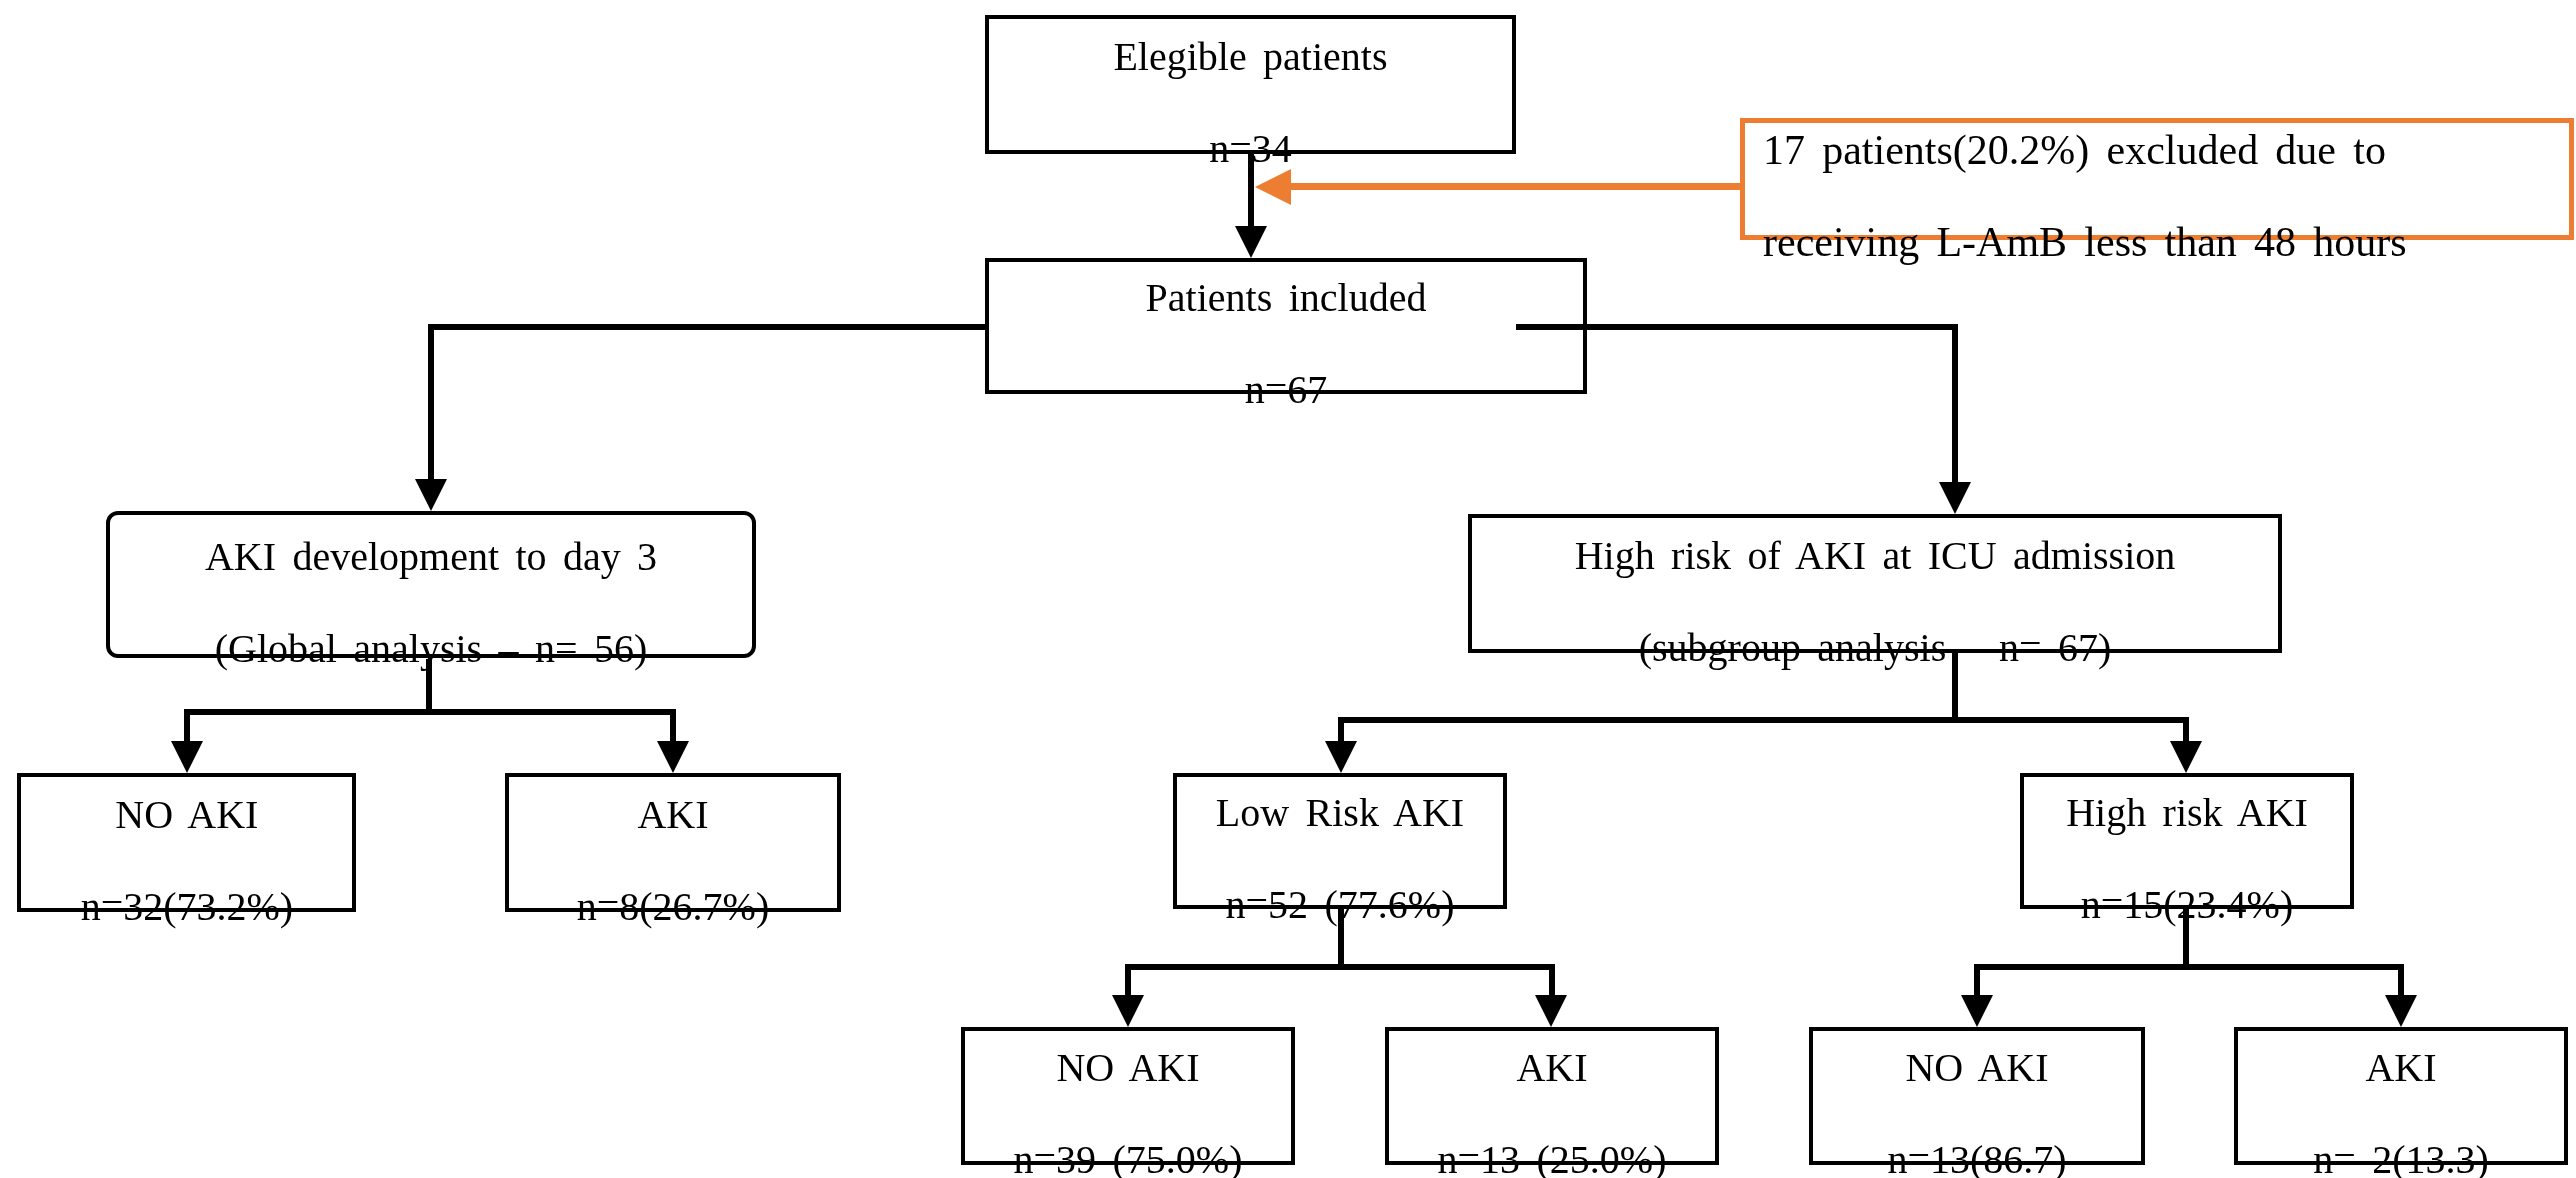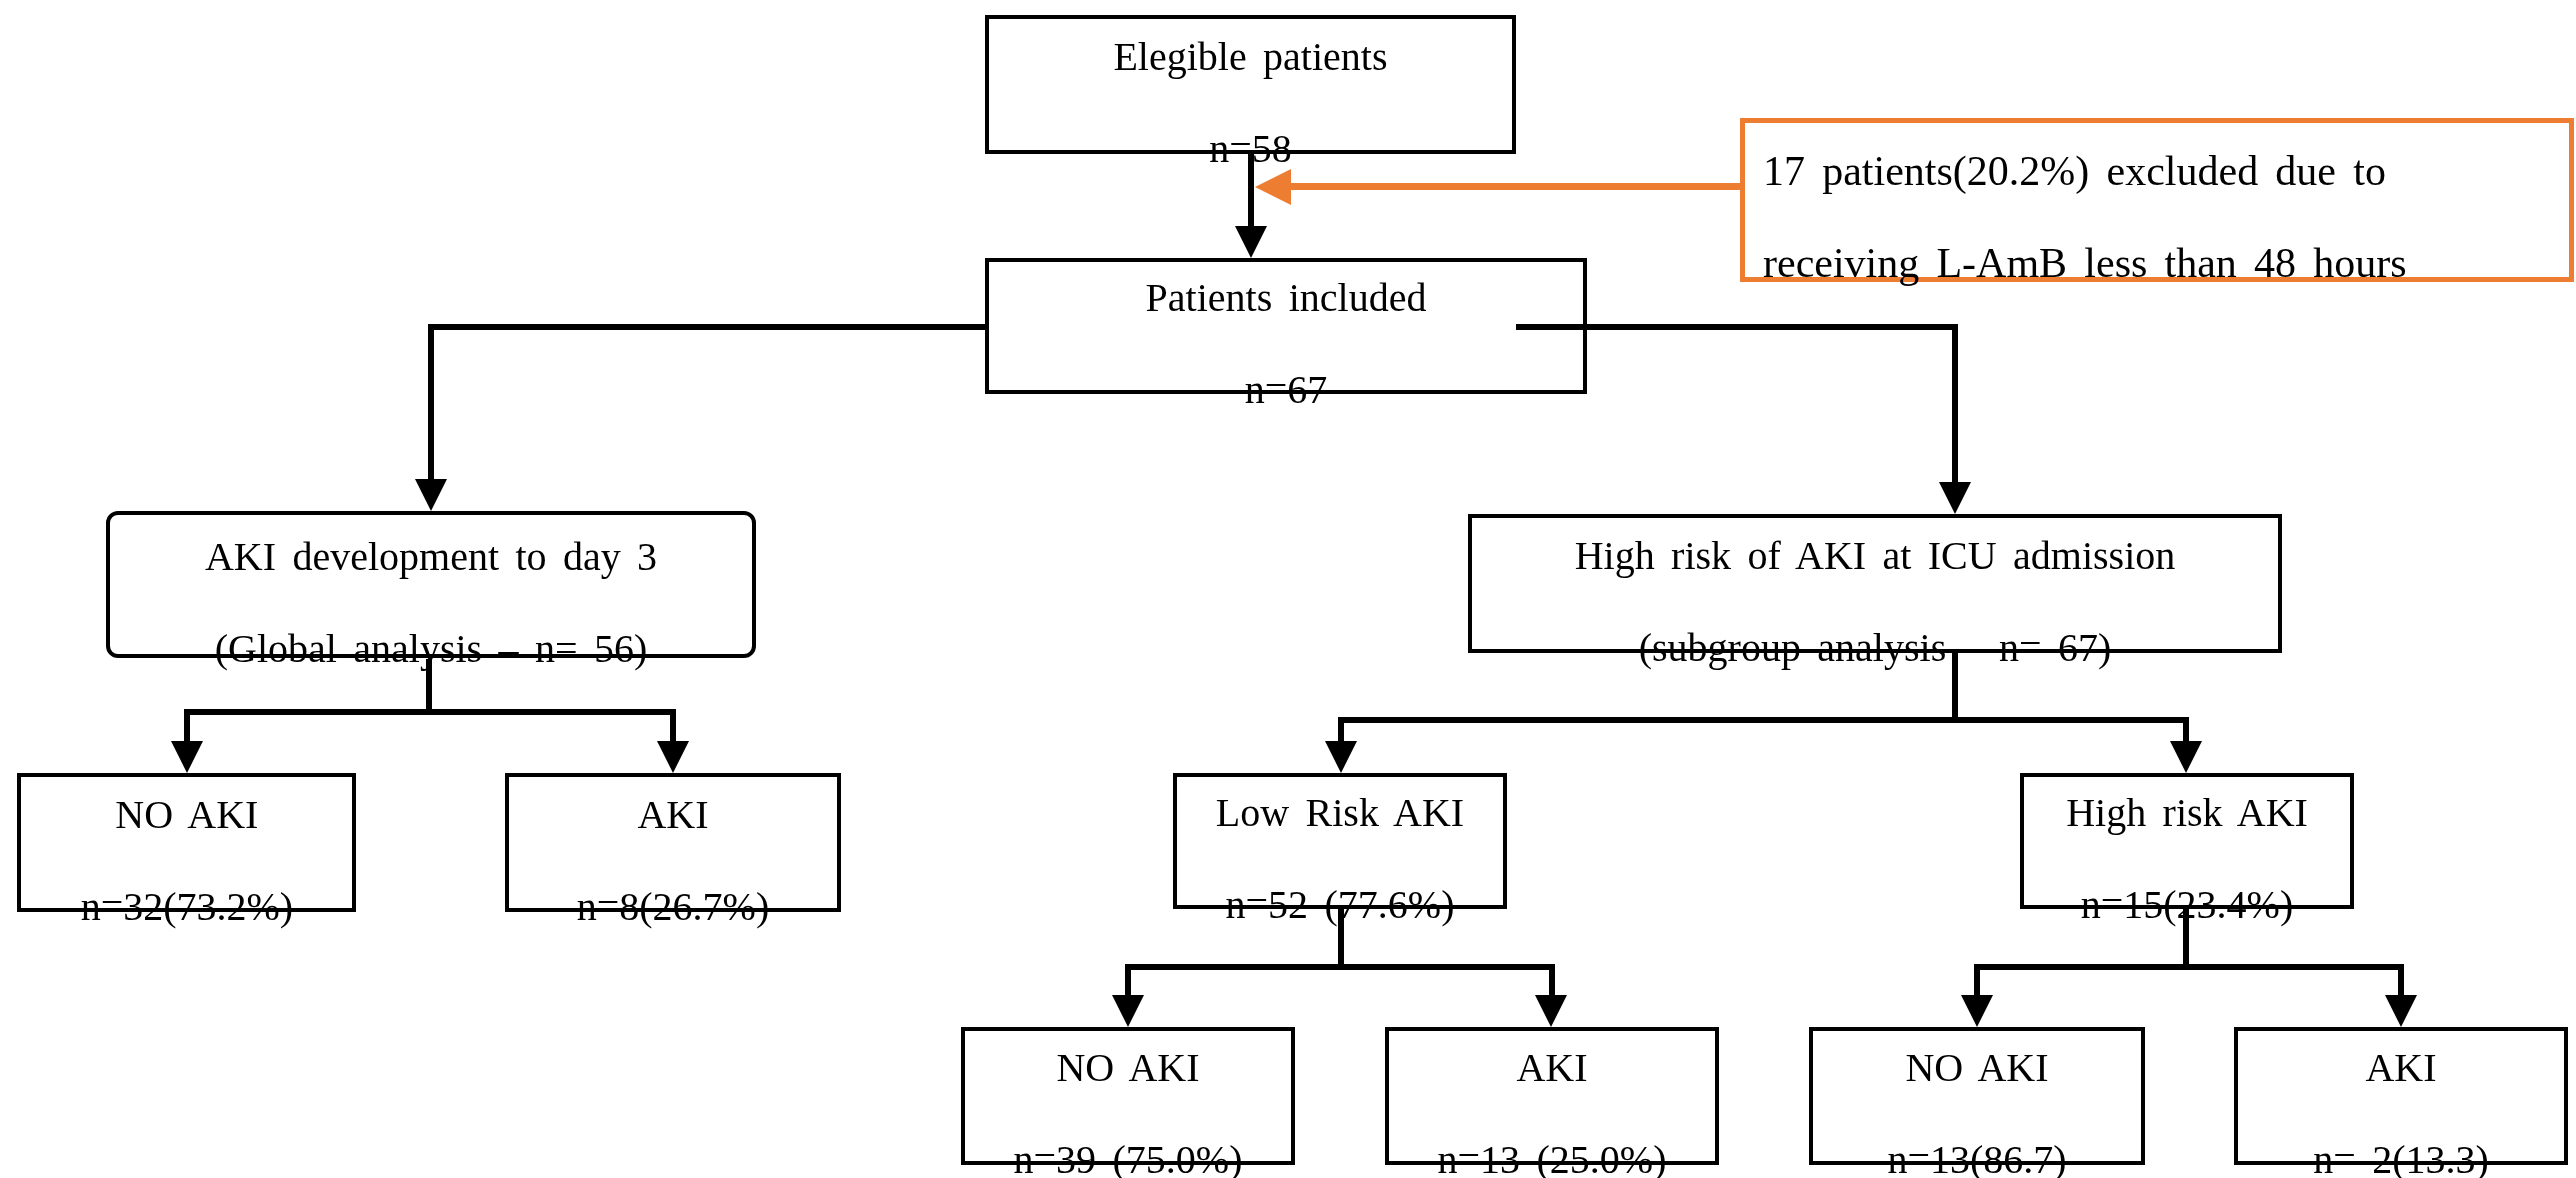--- a/index.html
+++ b/index.html
@@ -22,21 +22,21 @@
     align-items:center;
     text-align:center;
     font-size:40px;
     line-height:57px;
     word-spacing:0.16em;
     white-space:nowrap;
   }
   .node span{display:block;margin-top:35px;}
   
   #n-eligible {left:985px;top:15.3px;  width:531px; height:139px;}
-  #n-excluded {left:1740px;top:118px; width:834px;height:164px;border:5.6px solid #ED7D31;align-items:flex-start;text-align:center;padding-left:18px;font-size:42px;}
+  #n-excluded {left:1740px;top:118px; width:834px;height:122px;border:5.6px solid #ED7D31;align-items:flex-start;text-align:center;padding-left:18px;font-size:42px;}
   #n-included {left:985px;top:258px; width:602px; height:136px;}
   #n-global   {left:106px; top:511px; width:650px; height:147px;border-radius:12px;}
   #n-subgroup {left:1468px;top:514px; width:814px;height:139px;}
   #n-g-noaki  {left:17.4px;  top:773px;width:339px; height:139px;}
   #n-g-aki    {left:505px; top:773px;width:336px; height:139px;}
   #n-low      {left:1173px;top:773px;width:334px; height:136px;}
   #n-high     {left:2020px;top:773px;width:334px; height:136px;}
   #n-low-noaki{left:961px;top:1027px;width:334px; height:138px;}
   #n-low-aki  {left:1385px;top:1027px;width:334px; height:138px;}
   #n-high-noaki{left:1809px;top:1027px;width:336px;height:138px;}
@@ -100,21 +100,21 @@
   #a7l {left:1961px;top:995px;}
   #a7r {left:2385px;top:995px;}
 </style>
 </head>
 <body>
 
 <div id="canvas">
 
   <div class="node" id="n-eligible">
     <span>Elegible patients</span>
-    <span>n=58</span>
+    <span>n=34</span>
   </div>
 
   <div class="node" id="n-excluded">
     <span>17 patients(20.2%) excluded due to</span>
     <span>receiving L-AmB less than 48 hours</span>
   </div>
 
   <div class="node" id="n-included">
     <span>Patients included</span>
     <span>n=67</span>

